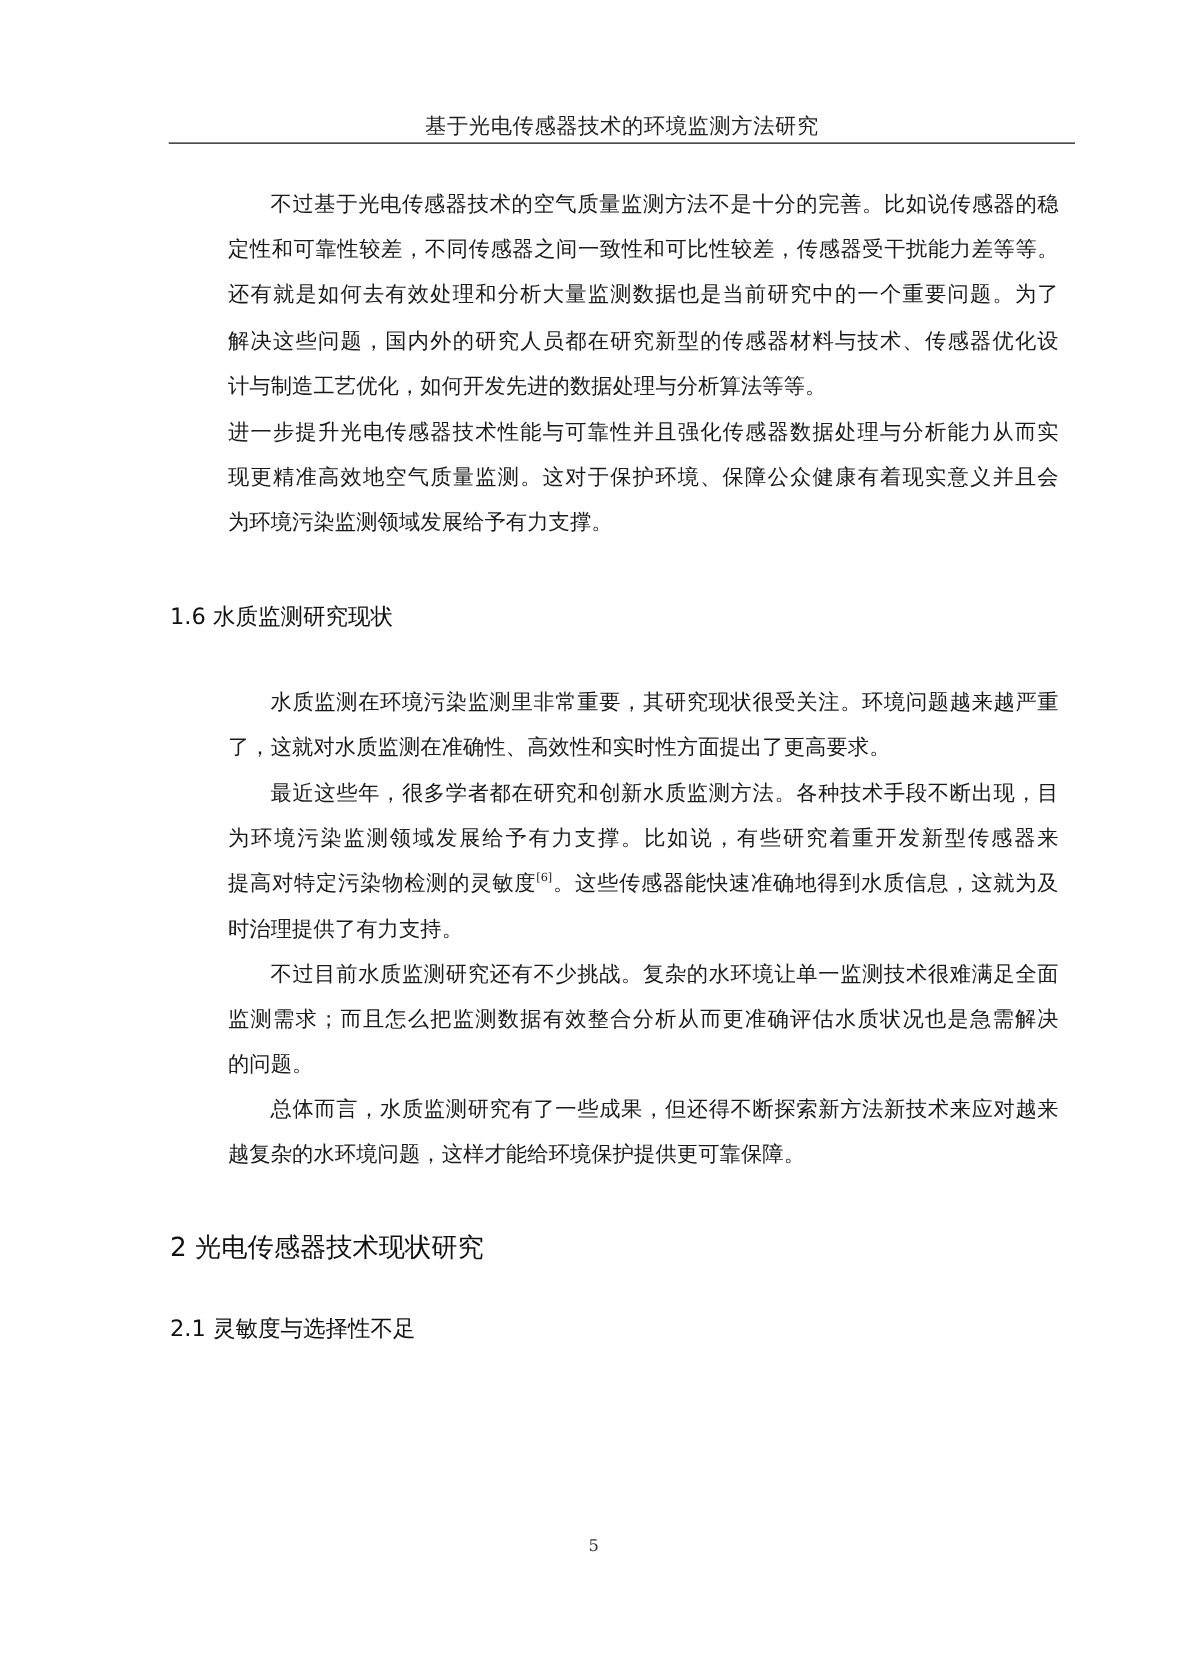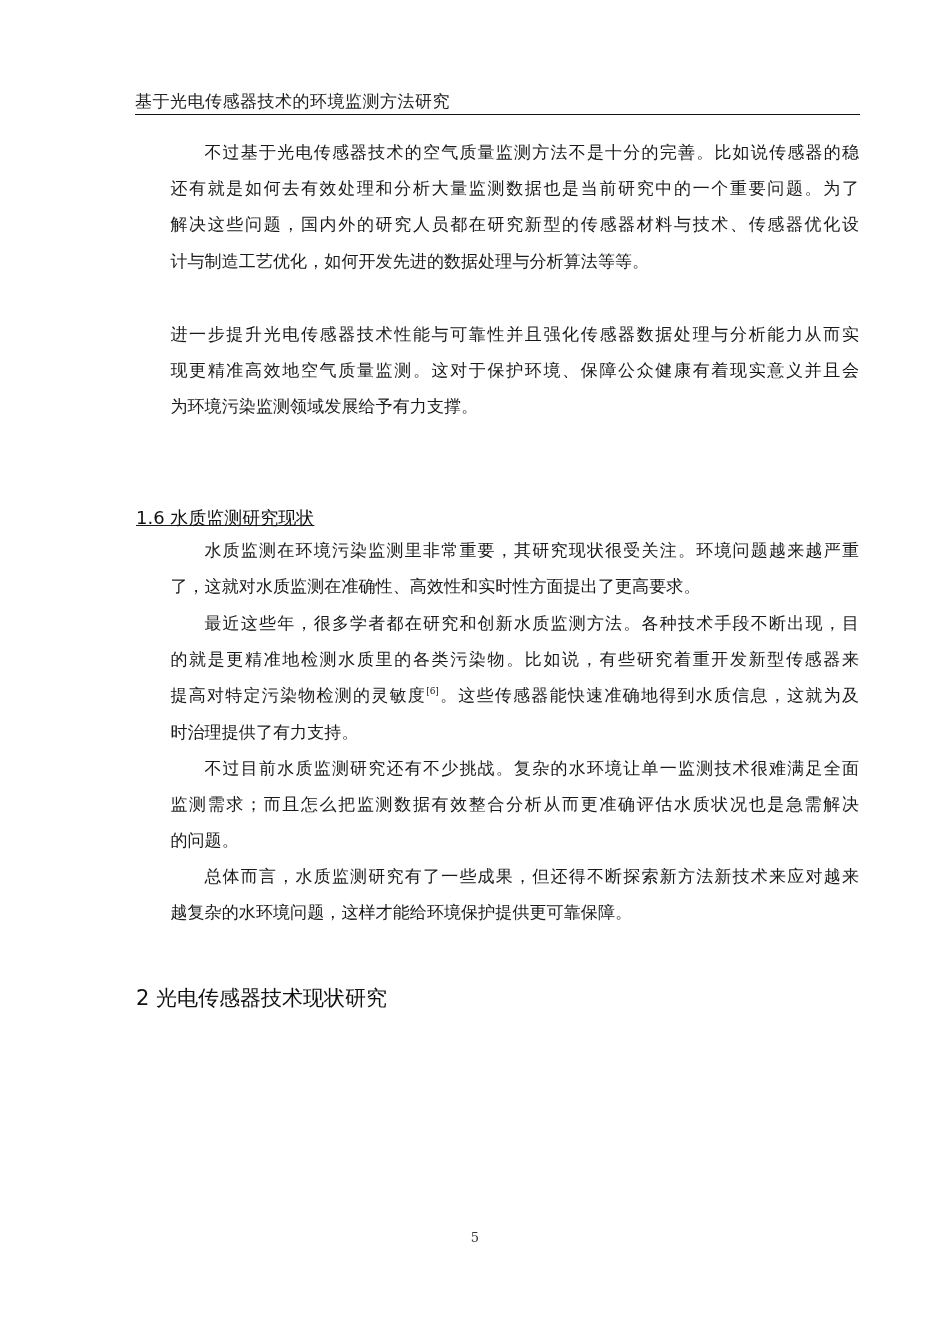--- a/index.html
+++ b/index.html
@@ -19,35 +19,36 @@
       position: absolute;
       left: 0; top: 0;
       width: 950px; height: 1344px;
       background: #fff;
     }
     .running-header {
       position: absolute;
       left: 135px;
       width: 725px;
       top: 90px;
+      text-align: center;
       font-size: 17px;
       line-height: 22px;
       letter-spacing: 0.5px;
       color: #222;
     }
     .header-rule {
       position: absolute;
       left: 135px;
       width: 725px;
       top: 114px;
       height: 0;
       border-top: 1.5px solid #111;
     }
     p.para {
-      margin: 0;
+      margin: 12px;
       font-size: 17px;
       line-height: 36.2px;
       text-indent: 34.4px;
       letter-spacing: 0.1px;
       text-align: justify;
       text-justify: inter-character;
       word-break: break-all;
     }
     .line {
       display: block;
@@ -99,49 +100,50 @@
 <body>
 
 <div class="page">
 
   <div class="running-header">基于光电传感器技术的环境监测方法研究</div>
   <div class="header-rule"></div>
 
   <div class="blk" style="top:134px; left:136px;">
     <p class="para">
       <span class="line indent">不过基于光电传感器技术的空气质量监测方法不是十分的完善。比如说传感器的稳</span>
+      <span class="line">定性和可靠性较差，不同传感器之间一致性和可比性较差，传感器受干扰能力差等等。</span>
       <span class="line">还有就是如何去有效处理和分析大量监测数据也是当前研究中的一个重要问题。为了</span>
       <span class="line">解决这些问题，国内外的研究人员都在研究新型的传感器材料与技术、传感器优化设</span>
       <span class="line last">计与制造工艺优化，如何开发先进的数据处理与分析算法等等。</span>
     </p>
   </div>
 
   <div class="blk" style="top:316px; left:136px;">
     <p class="para">
       <span class="line">进一步提升光电传感器技术性能与可靠性并且强化传感器数据处理与分析能力从而实</span>
       <span class="line">现更精准高效地空气质量监测。这对于保护环境、保障公众健康有着现实意义并且会</span>
       <span class="line last">为环境污染监测领域发展给予有力支撑。</span>
     </p>
   </div>
 
-  <div class="blk" style="top:506px; left:136px;text-decoration:underline;">
+  <div class="blk" style="top:482px; left:136px;">
     <h2 class="sec">1.6 水质监测研究现状</h2>
   </div>
 
   <div class="blk" style="top:532px; left:136px;">
     <p class="para">
       <span class="line indent">水质监测在环境污染监测里非常重要，其研究现状很受关注。环境问题越来越严重</span>
       <span class="line last">了，这就对水质监测在准确性、高效性和实时性方面提出了更高要求。</span>
     </p>
   </div>
 
   <div class="blk" style="top:605px; left:136px;">
     <p class="para">
       <span class="line indent">最近这些年，很多学者都在研究和创新水质监测方法。各种技术手段不断出现，目</span>
-      <span class="line">的就是更精准地检测水质里的各类污染物。比如说，有些研究着重开发新型传感器来</span>
+      <span class="line">为环境污染监测领域发展给予有力支撑。比如说，有些研究着重开发新型传感器来</span>
       <span class="line"><span>提高对特定污染物检测的灵敏度</span><sup class="cite">[6]</sup><span>。这些传感器能快速准确地得到水质信息，这就为及</span></span>
       <span class="line last">时治理提供了有力支持。</span>
     </p>
   </div>
 
   <div class="blk" style="top:858px; left:136px;">
     <p class="para">
       <span class="line indent">总体而言，水质监测研究有了一些成果，但还得不断探索新方法新技术来应对越来</span>
       <span class="line last">越复杂的水环境问题，这样才能给环境保护提供更可靠保障。</span>
     </p>
@@ -152,16 +154,19 @@
       <span class="line indent">不过目前水质监测研究还有不少挑战。复杂的水环境让单一监测技术很难满足全面</span>
       <span class="line">监测需求；而且怎么把监测数据有效整合分析从而更准确评估水质状况也是急需解决</span>
       <span class="line last">的问题。</span>
     </p>
   </div>
 
   <div class="blk" style="top:983px; left:136px;">
     <h1 class="chap">2 光电传感器技术现状研究</h1>
   </div>
 
+  <div class="blk" style="top:1052px; left:136px;">
+    <h2 class="sec">2.1 灵敏度与选择性不足</h2>
+  </div>
 
 
   <div class="page-number">5</div>
 </div>
 
 </body></html>

